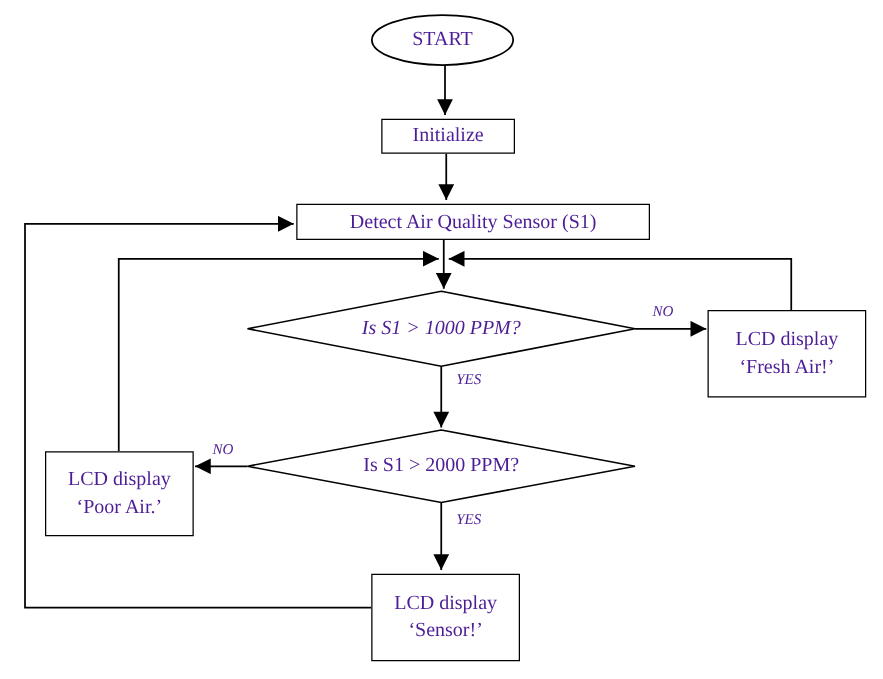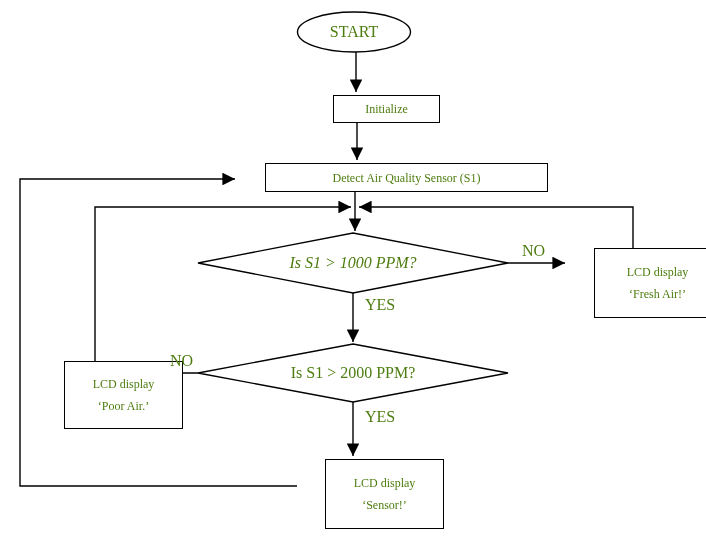--- a/index.html
+++ b/index.html
@@ -5,61 +5,61 @@
   html, body {
     margin: 0;
     padding: 0;
     background: #ffffff;
   }
   .canvas {
     position: relative;
     width: 706px;
     height: 543px;
     background: #ffffff;
-    color: #4d7c0f;
+    color: #4c1d95;
     font-family: "Liberation Serif", "DejaVu Serif", serif;
     overflow: hidden;
   }
   .connector-layer {
     position: absolute;
     left: 0;
     top: 0;
     width: 706px;
     height: 543px;
   }
   .rect-node {
     position: absolute;
     box-sizing: border-box;
     border: 1.6px solid #000000;
     background: #ffffff;
     display: flex;
     flex-direction: column;
     align-items: center;
     justify-content: center;
     text-align: center;
-    font-size: 12px;
+    font-size: 16px;
     line-height: 22px;
-    margin-left: 28px;
   }
   .rect-node span { display: block; }
   .shape-label {
     position: absolute;
     display: flex;
     align-items: center;
     justify-content: center;
     text-align: center;
     font-size: 16px;
     line-height: 1;
     pointer-events: none;
   }
   .edge-label {
     position: absolute;
-    font-size: 16px;
+    font-size: 12px;
     line-height: 1;
     white-space: nowrap;
+    font-style: italic;
   }
 </style>
 </head>
 <body>
 
 <div class="canvas">
 
   <svg class="connector-layer" width="706" height="543" viewBox="0 0 706 543" xmlns="http://www.w3.org/2000/svg">
     <defs>
       <marker id="ah" viewBox="0 0 10 10" refX="10" refY="5" markerWidth="10" markerHeight="9" orient="auto-start-reverse">

